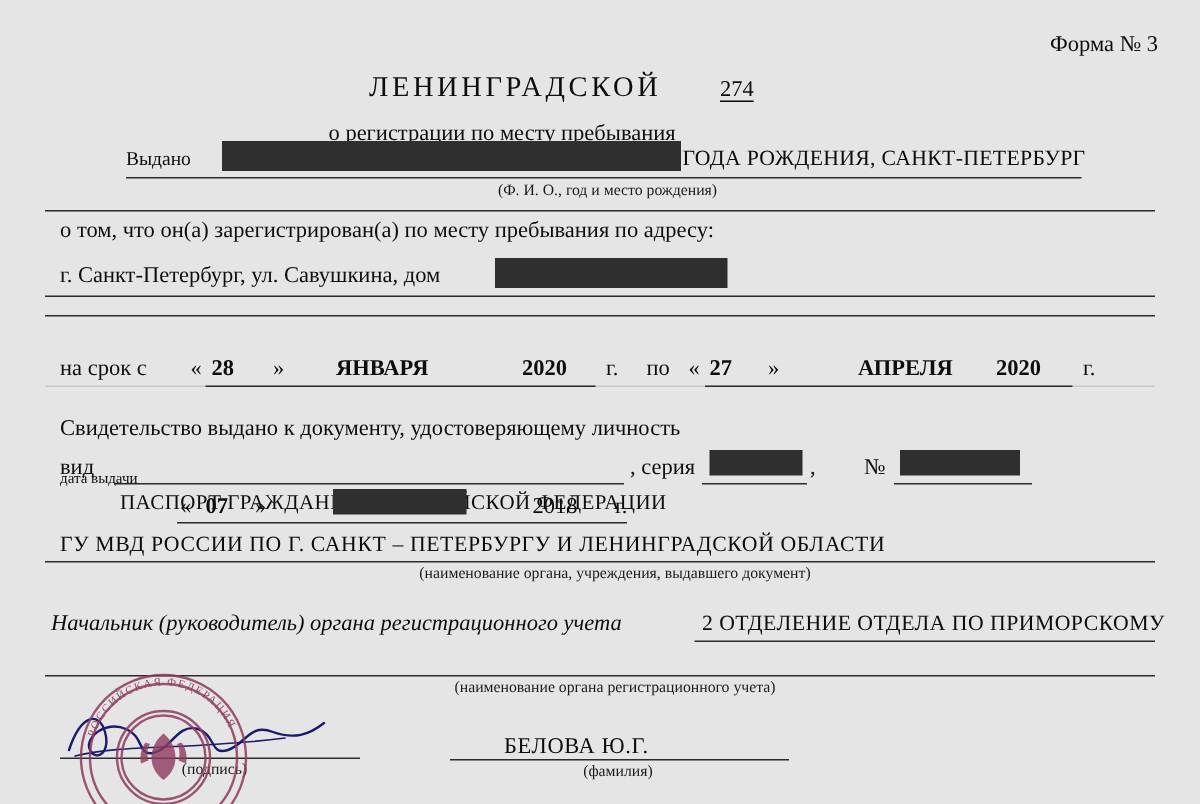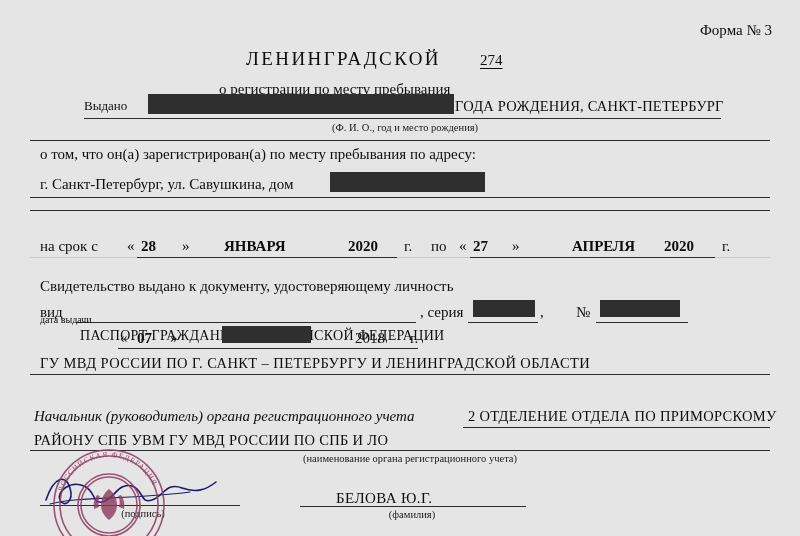--- a/index.html
+++ b/index.html
@@ -200,25 +200,25 @@
   <div class="abs" id="q5">«</div>
   <div class="abs" id="day-issue">07</div>
   <div class="abs" id="q6">»</div>
   <div class="redact" id="redact-month-issue"></div>
   <div class="abs" id="year-issue">2018</div>
   <div class="abs" id="g3">г.</div>
   <div class="line" id="line-date"></div>
 
   <div class="abs" id="organ-value">ГУ  МВД  РОССИИ  ПО  Г. САНКТ – ПЕТЕРБУРГУ  И  ЛЕНИНГРАДСКОЙ ОБЛАСТИ</div>
   <div class="line" id="line-organ"></div>
+  <div class="abs caption" id="caption-organ">(наименование органа, учреждения, выдавшего документ)</div>
 
   <div class="abs" id="chief-label">Начальник (руководитель) органа регистрационного учета</div>
   <div class="abs" id="chief-value">2 ОТДЕЛЕНИЕ ОТДЕЛА  ПО ПРИМОРСКОМУ</div>
   <div class="line" id="line-chief1"></div>
-  <div class="abs" id="chief-value2">РАЙОНУ СПБ УВМ  ГУ  МВД  РОССИИ  ПО  СПБ  И  ЛО</div>
   <div class="line" id="line-chief2"></div>
   <div class="abs caption" id="caption-chief">(наименование органа регистрационного учета)</div>
 
   <svg id="signature" viewBox="0 0 180 42">
     <path d="M6 30 C 14 6, 26 4, 30 18 C 34 32, 24 38, 20 30 C 16 22, 30 10, 44 16 C 56 21, 52 34, 62 32 C 74 30, 78 12, 92 16 C 104 20, 100 34, 112 30 C 124 26, 126 12, 142 18 C 156 23, 166 20, 176 12" fill="none" stroke="#1b1b6e" stroke-width="1.6" stroke-linecap="round"></path>
     <path d="M10 34 C 40 26, 90 30, 150 22" fill="none" stroke="#1b1b6e" stroke-width="1.1" stroke-linecap="round"></path>
   </svg>
 
   <div class="line" id="line-sign"></div>
   <div class="abs caption" id="caption-sign">(подпись)</div>

